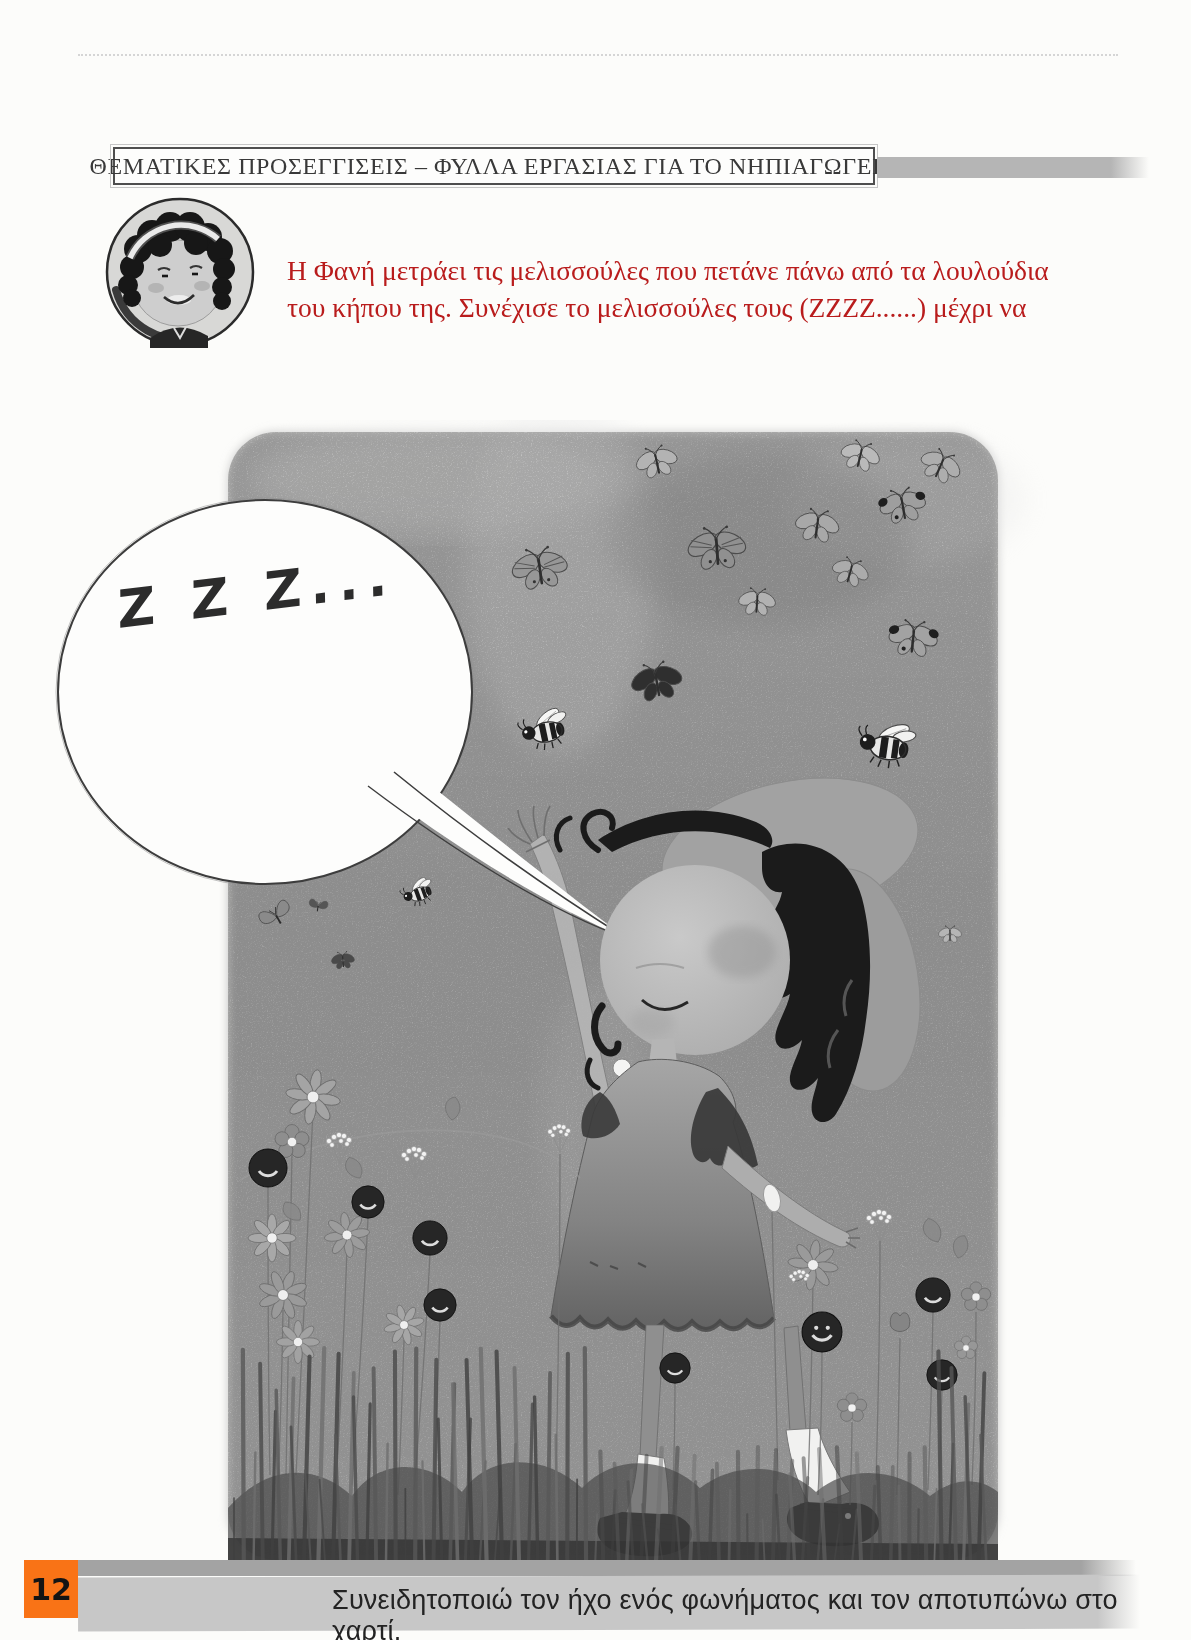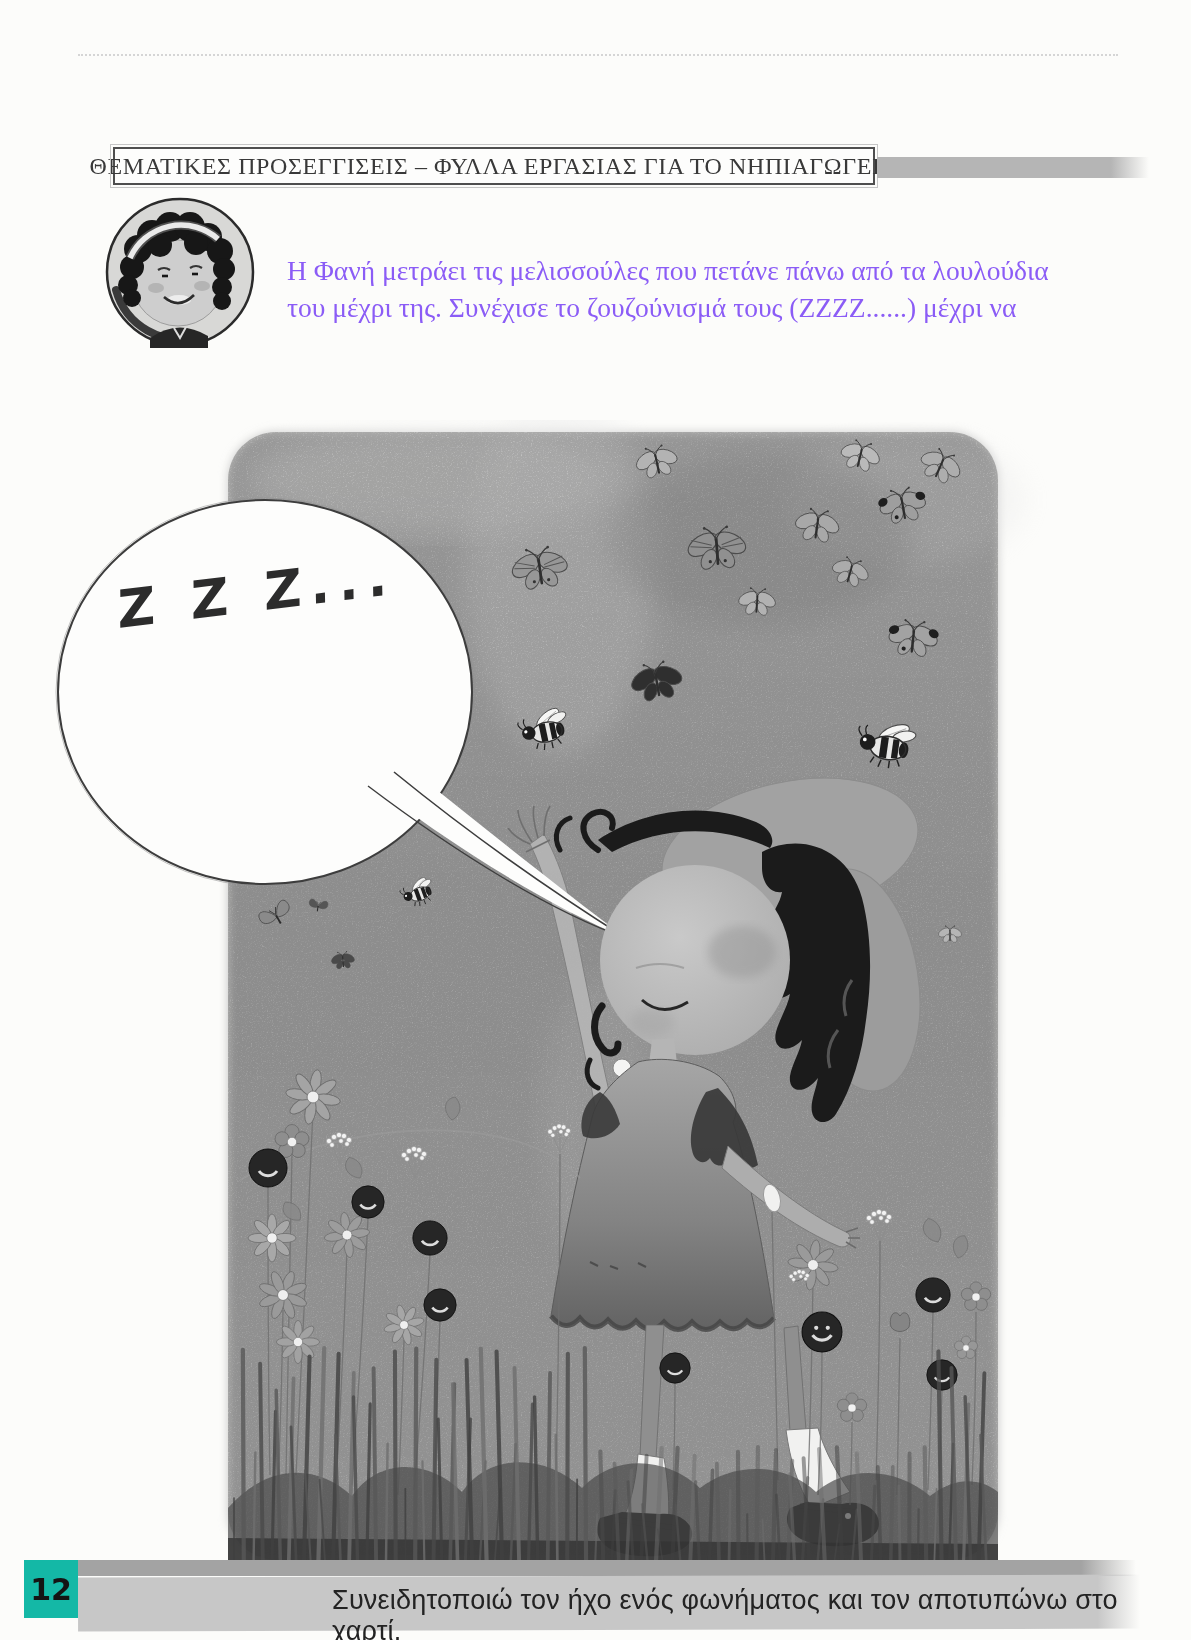--- a/index.html
+++ b/index.html
@@ -10,33 +10,33 @@
   
   .header-box{position:absolute;left:113px;top:147px;width:762px;height:38px;box-sizing:border-box;
               border:2px solid #4e4e4e;outline:1px solid #c6c6c6;outline-offset:2px;background:#fdfdfc;
               display:flex;align-items:center;justify-content:center;}
   .header-box span{font-size:24px;letter-spacing:.6px;color:#393939;white-space:nowrap;}
   .header-band{position:absolute;left:877px;top:157px;width:272px;height:21px;
                background:linear-gradient(to right,#b5b5b5 0,#b5b5b5 86%,rgba(181,181,181,0) 100%);}
   
   .avatar{position:absolute;left:98px;top:186px;width:164px;height:170px;}
   
-  .instructions{position:absolute;left:287px;top:252px;width:770px;color:#8b5cf6;
+  .instructions{position:absolute;left:287px;top:252px;width:770px;color:#b91c1c;
                 font-size:27.5px;line-height:37px;}
   
   svg.illu{position:absolute;left:0;top:420px;width:1191px;height:1150px;}
   .zzz{font-family:"DejaVu Sans",sans-serif;font-weight:600;font-size:52px;
        letter-spacing:9px;fill:#2c2c2c;}
   
   .footer-strip{position:absolute;left:38px;top:1560px;width:1098px;height:16px;
                 background:linear-gradient(to right,#a3a3a3 0 95%,rgba(163,163,163,0) 100%);}
   .footer-band{position:absolute;left:78px;top:1576px;width:1062px;height:54px;
                background:linear-gradient(to right,#c7c7c7 0 96%,rgba(199,199,199,0) 100%);
                transform:rotate(-.15deg);}
-  .footer-num{position:absolute;left:24px;top:1560px;width:54px;height:58px;background:#14b8a6;
+  .footer-num{position:absolute;left:24px;top:1560px;width:54px;height:58px;background:#f97316;
               display:flex;align-items:center;justify-content:center;
               font-family:"DejaVu Sans",sans-serif;font-weight:700;font-size:30px;color:#141414;}
   .goal-label{position:absolute;left:128px;top:1565px;font-family:"DejaVu Serif",serif;
               font-style:italic;font-weight:700;font-size:41px;letter-spacing:3px;color:#1b1b1b;
               text-shadow:0 0 7px rgba(40,40,40,.55);}
   .goal-label::first-letter{font-size:54px;}
   .goal-text{position:absolute;left:332px;top:1585px;font-family:"Liberation Sans",sans-serif;
              font-size:27px;color:#232323;letter-spacing:.2px;}
 </style>
 </head>
@@ -81,21 +81,21 @@
       <line x1="94" y1="88" x2="100" y2="88" stroke="#161616" stroke-width="2.6"></line>
       <ellipse cx="81" cy="114" rx="12" ry="5" fill="#ededed"></ellipse>
       <path d="M 66 111 Q 81 124 96 109" stroke="#2c2c2c" stroke-width="2.6" fill="none"></path>
       <path d="M 52 152 Q 80 132 110 150 L 110 162 L 52 162 Z" fill="#262626"></path>
       <path d="M 76 142 L 82 152 L 88 141" stroke="#dcdcdc" stroke-width="2" fill="none"></path>
     </svg>
   </div>
 
   <div class="instructions">
     <div>Η Φανή μετράει τις μελισσούλες που πετάνε πάνω από τα λουλούδια</div>
-    <div>του μέχρι της. Συνέχισε το ζουζούνισμά τους (ΖΖΖΖ......) μέχρι να</div>
+    <div>του κήπου της. Συνέχισε το μελισσούλες τους (ΖΖΖΖ......) μέχρι να</div>
   </div>
 
   <svg class="illu" viewBox="0 0 1191 1150">
     <defs>
       <linearGradient id="bgG" x1="0" y1="0" x2="0" y2="1">
         <stop offset="0" stop-color="#cccccc"></stop>
           <stop offset=".45" stop-color="#bfbfbf"></stop>
         <stop offset="1" stop-color="#c7c7c7"></stop>
       </linearGradient>
       <linearGradient id="dressG" x1="0" y1="0" x2="0" y2="1">

